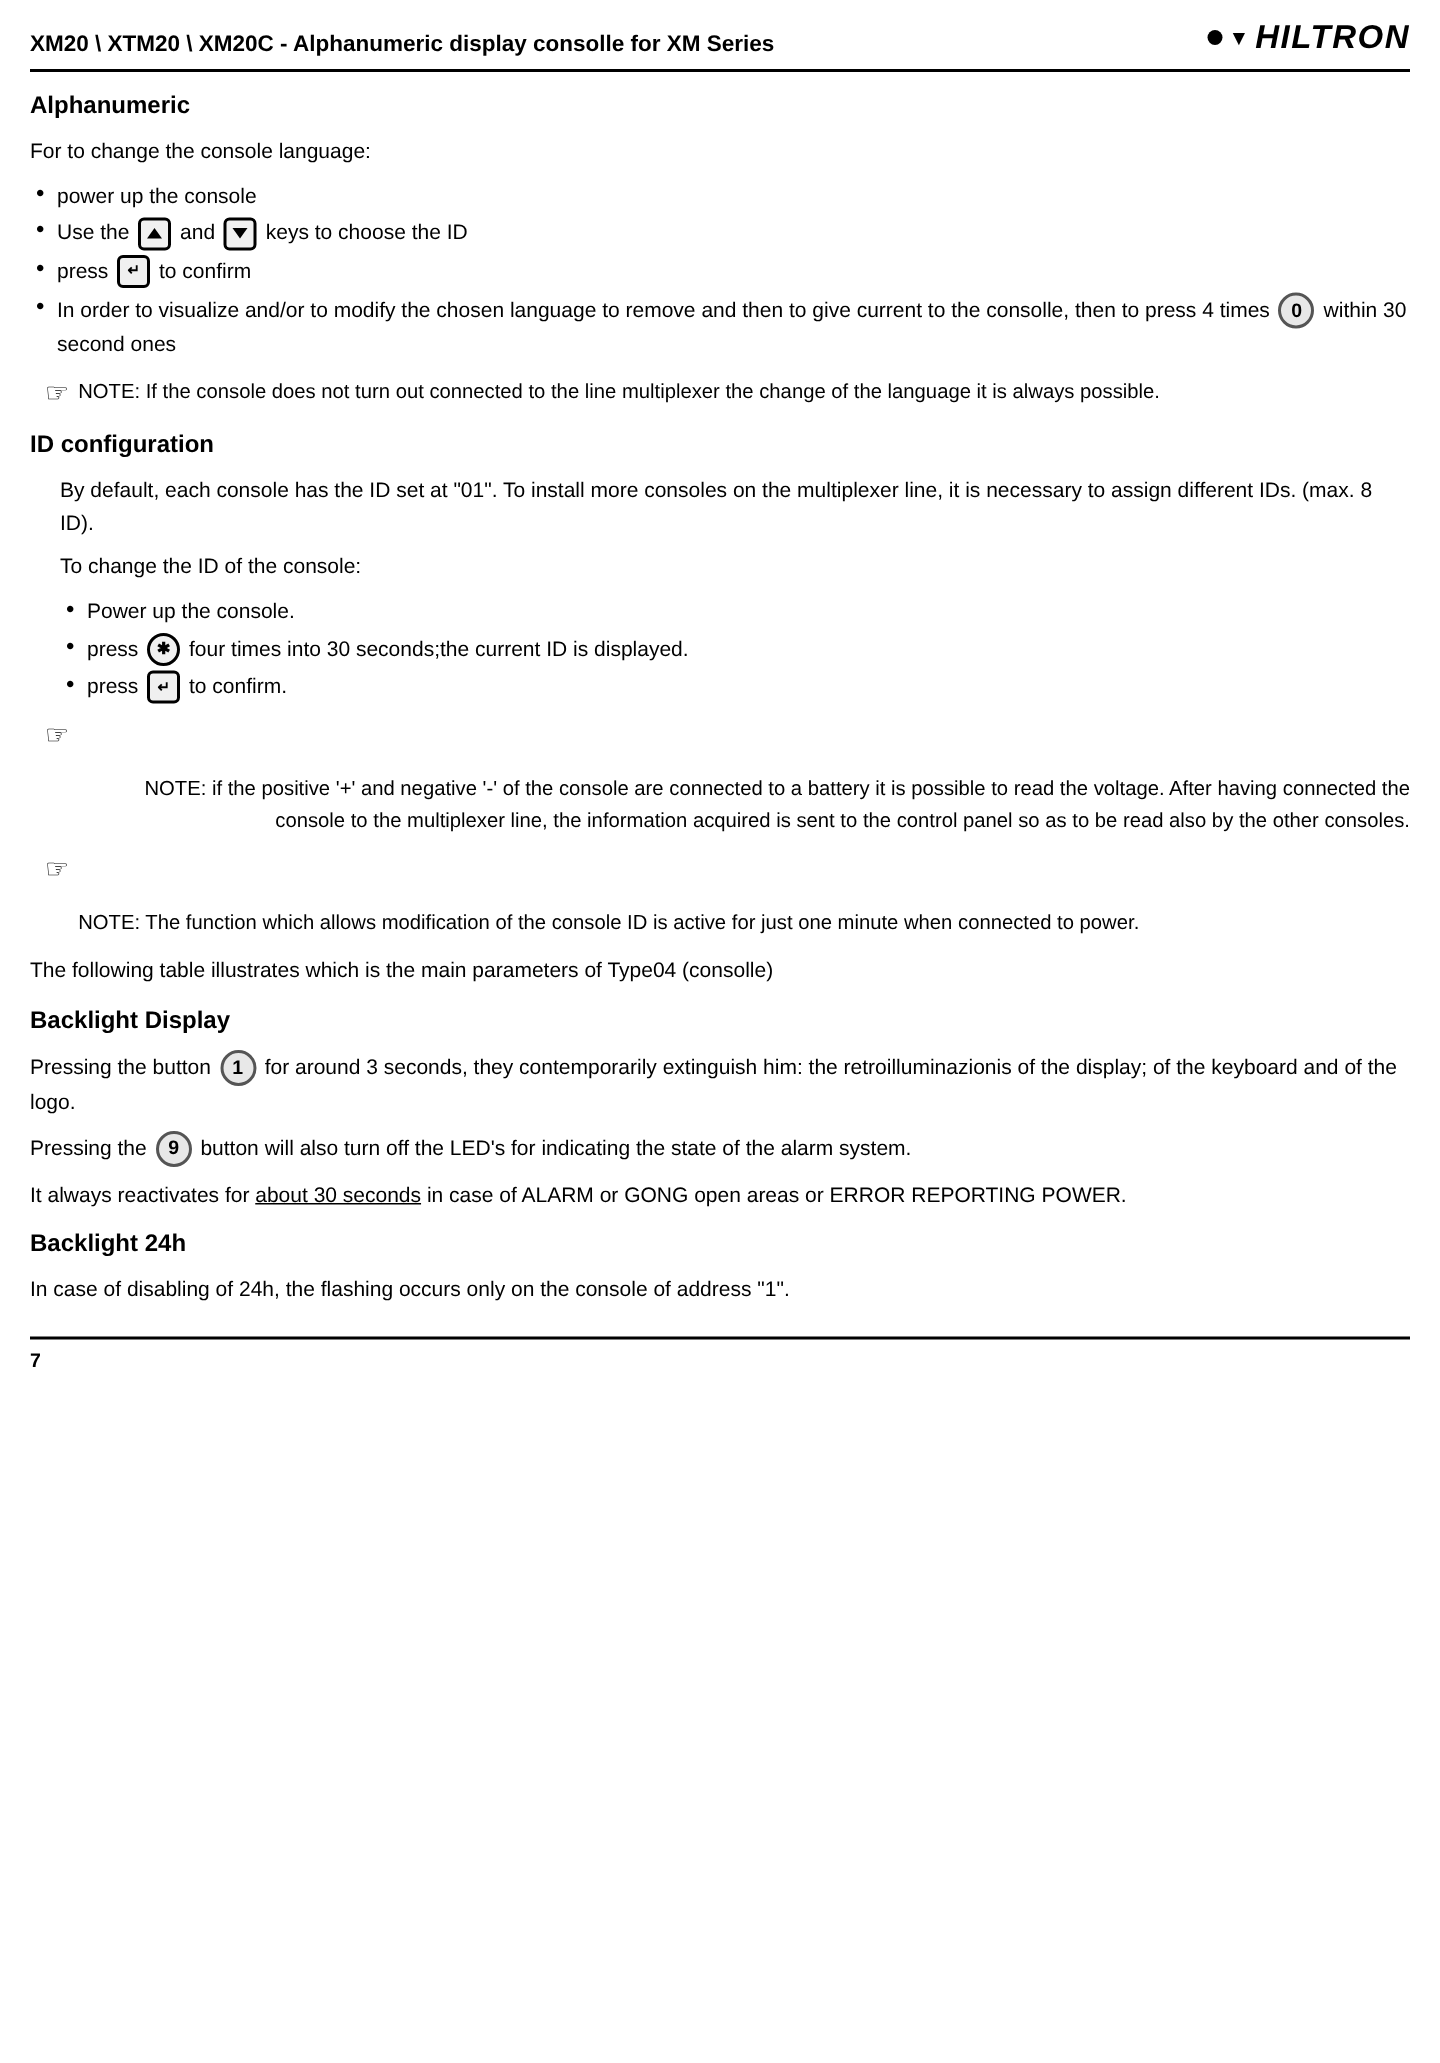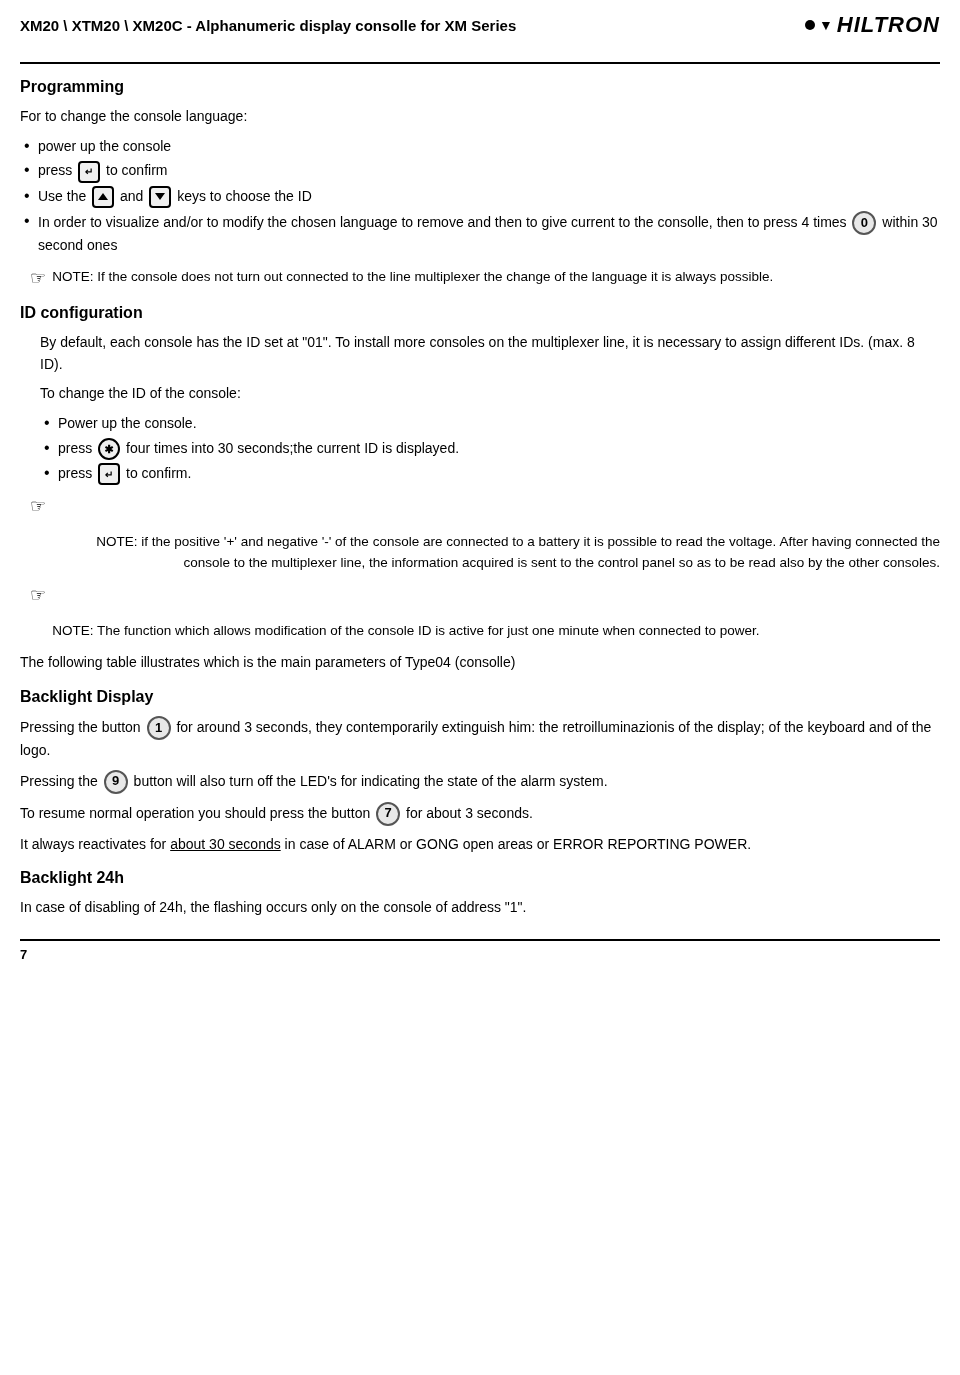--- a/index.html
+++ b/index.html
@@ -14,24 +14,24 @@
     }
 
     .page-wrapper {
       width: 960px;
       padding: 12px 20px 20px 20px;
     }
 
     
     .header {
       display: flex;
-      align-items: center;
+      align-items: flex-end;
       justify-content: space-between;
       border-bottom: 2px solid #000;
-      padding-bottom: 24px;
+      padding-bottom: 8px;
       margin-bottom: 14px;
     }
     .header-title {
       font-size: 15px;
       font-weight: bold;
       color: #000;
     }
     .logo-area {
       display: flex;
       align-items: center;
@@ -184,44 +184,44 @@
 
   <div class="header">
     <span class="header-title">XM20 \ XTM20 \ XM20C - Alphanumeric display consolle for XM Series</span>
     <div class="logo-area">
       <div class="logo-dot"></div>
       <span class="logo-arrow">▼</span>
       <span class="logo-text">HILTRON</span>
     </div>
   </div>
 
-  <div class="section-title">Programming</div>
+  <div class="section-title">Alphanumeric</div>
 
   <div class="paragraph">For to change the console language:</div>
 
   <ul class="bullet-list">
     <li>
       <span>power up the console</span>
-    </li>
-    <li>
-      <span>press
-        <span class="key-btn enter-key">↵</span>
-        to confirm
-      </span>
     </li>
     <li>
       <span>Use the
         <span class="key-btn">
             <span class="arrow-up"></span>
           </span>
         and
         <span class="key-btn">
             <span class="arrow-down"></span>
           </span>
         keys to choose the ID
+      </span>
+    </li>
+    <li>
+      <span>press
+        <span class="key-btn enter-key">↵</span>
+        to confirm
       </span>
     </li>
     <li>
       <span>In order to visualize and/or to modify the chosen language to remove and then to give current to the consolle, then to press 4 times
         <span class="key-btn circle-num">0</span>
         within 30 second ones
       </span>
     </li>
   </ul>
 
@@ -275,25 +275,20 @@
     <span class="key-btn circle-num">1</span>
     for around 3 seconds, they contemporarily extinguish him: the retroilluminazionis of the display; of the keyboard and of the logo.
   </div>
 
   <div class="paragraph">
     Pressing the
     <span class="key-btn circle-num">9</span>
     button will also turn off the LED's for indicating the state of the alarm system.
   </div>
 
-  <div class="paragraph">
-    To resume normal operation you should press the button
-    <span class="key-btn circle-num">7</span>
-    for about 3 seconds.
-  </div>
 
 
   <div class="paragraph">
     It always reactivates for <span class="underline">about 30 seconds</span> in case of ALARM or GONG open areas or ERROR REPORTING POWER.
   </div>
 
   <div class="section-title">Backlight 24h</div>
 
   <div class="paragraph">In case of disabling of 24h, the flashing occurs only on the console of address "1".</div>
 

